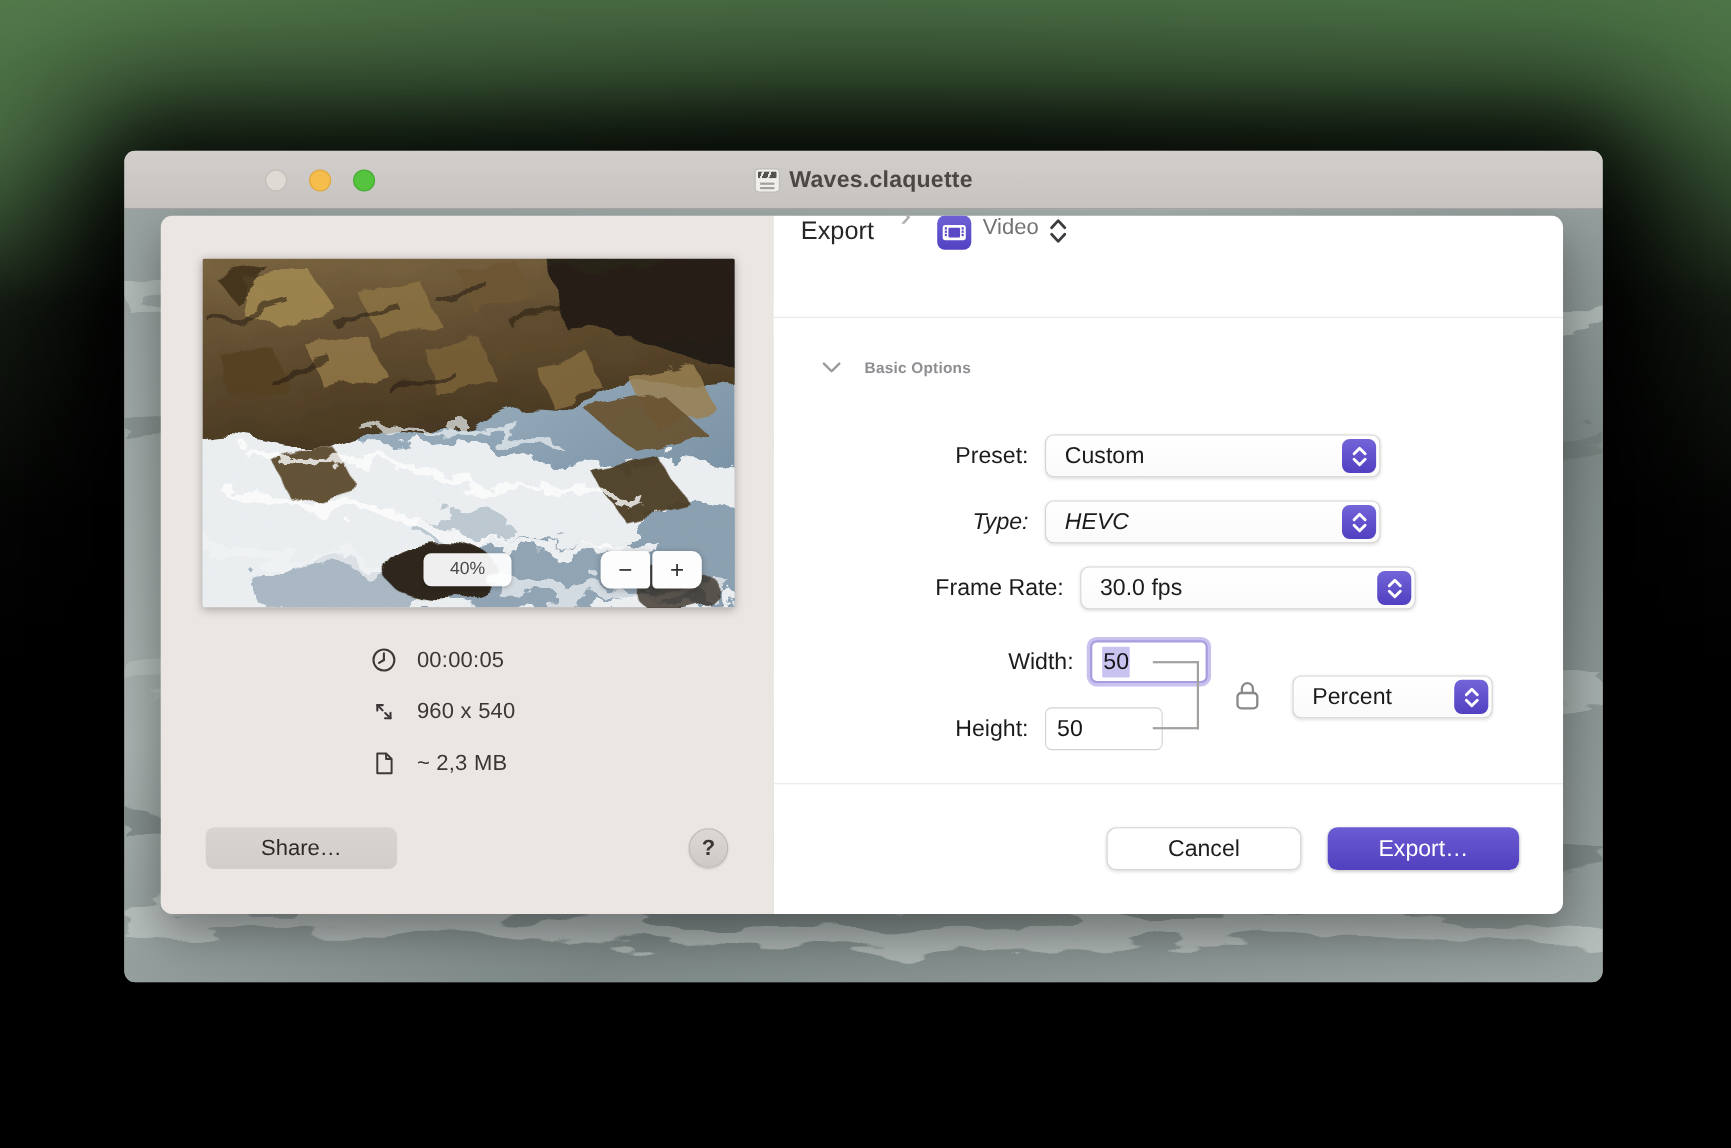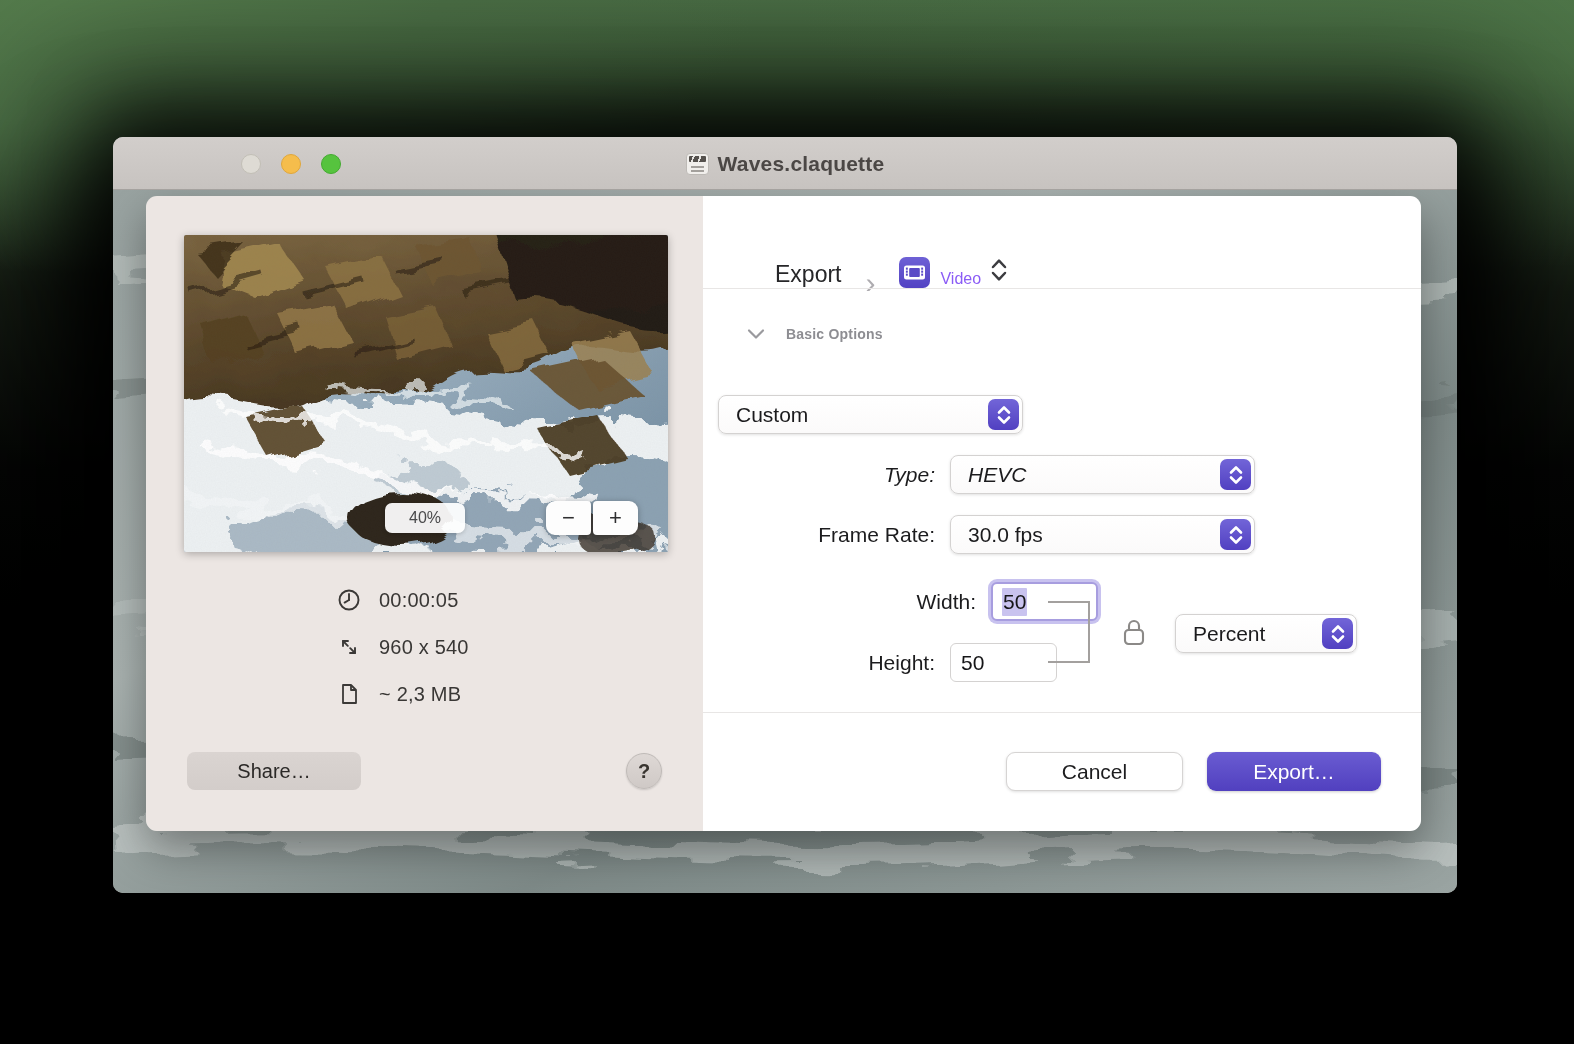--- a/index.html
+++ b/index.html
@@ -81,26 +81,26 @@
     display:flex; align-items:center; justify-content:center;
     font-size:20px; color:#2b2927; }
   .help-btn { position:absolute; left:480px; top:557px; width:36px; height:36px;
     border-radius:50%; background:linear-gradient(#ded8d5,#cfc9c6);
     border:1px solid #bfbab7; box-shadow:0 1px 2px rgba(0,0,0,.15);
     display:flex; align-items:center; justify-content:center;
     font-size:20px; font-weight:700; color:#393530; }
 
   
   .bc-row { position:absolute; left:0; top:0; right:0; height:92px;
-    display:flex; align-items:flex-end; padding-left:72px; }
+    display:flex; align-items:flex-start; padding-left:25px; }
   .bc-root { font-size:23px; color:#262628; }
   .bc-sep { margin:0 24px; font-size:30px; color:#aeacb0; line-height:0; padding-bottom:5px; }
   .video-ico { width:31px; height:31px; border-radius:7px;
     background:linear-gradient(#6e61d5,#5242c3); margin-right:10px; flex:none; }
-  .bc-current { font-size:16px; color:#8b5cf6; margin-right:8px; }
+  .bc-current { font-size:20px; color:#737373; margin-right:8px; }
   .sep-h { position:absolute; left:0; right:0; height:1px; background:#e8e6e5; }
   .sep-top { top:92px; } .sep-bottom { top:516px; }
 
   .section-row { position:absolute; left:44px; top:118px; height:40px;
     display:flex; align-items:center; }
   .section-title { margin-left:21px; font-size:14px; font-weight:700; color:#8d8d92; letter-spacing:.2px; }
 
   .frow { position:absolute; left:0; right:0; height:39px; display:flex; }
   .flabel { width:232px; text-align:right; font-size:21px; color:#1c1c1e;
     line-height:39px; flex:none; }
@@ -317,20 +317,21 @@
         <div class="sep-h sep-top"></div>
 
         <div class="section-row">
           <svg width="18" height="12" viewBox="0 0 18 12" fill="none" stroke="#9a9a9e" stroke-width="2.2" stroke-linecap="round" stroke-linejoin="round">
             <path d="M2 2.5 L9 9.5 L16 2.5"></path>
           </svg>
           <span class="section-title">Basic Options</span>
         </div>
 
         <div class="frow" style="top:199px;">
+          <div class="flabel">Preset:</div>
           <div class="fctl">
             <div class="popup">
               <span class="pval">Custom</span>
               <span class="cap">
                 <svg width="22" height="24" viewBox="0 0 22 24" fill="none" stroke="#ffffff" stroke-width="2.6" stroke-linecap="round" stroke-linejoin="round">
                   <path d="M6 9.5 L11 4.5 L16 9.5"></path>
                     <path d="M6 14.5 L11 19.5 L16 14.5"></path>
                 </svg>
               </span>
             </div>
@@ -345,21 +346,21 @@
               <span class="cap">
                 <svg width="22" height="24" viewBox="0 0 22 24" fill="none" stroke="#ffffff" stroke-width="2.6" stroke-linecap="round" stroke-linejoin="round">
                   <path d="M6 9.5 L11 4.5 L16 9.5"></path>
                     <path d="M6 14.5 L11 19.5 L16 14.5"></path>
                 </svg>
               </span>
             </div>
           </div>
         </div>
 
-        <div class="frow" style="top:319px;">
+        <div class="frow" style="top:319px;padding-left:32px;">
           <div class="flabel">Frame Rate:</div>
           <div class="fctl">
             <div class="popup">
               <span class="pval">30.0 fps</span>
               <span class="cap">
                 <svg width="22" height="24" viewBox="0 0 22 24" fill="none" stroke="#ffffff" stroke-width="2.6" stroke-linecap="round" stroke-linejoin="round">
                   <path d="M6 9.5 L11 4.5 L16 9.5"></path>
                     <path d="M6 14.5 L11 19.5 L16 14.5"></path>
                 </svg>
               </span>

